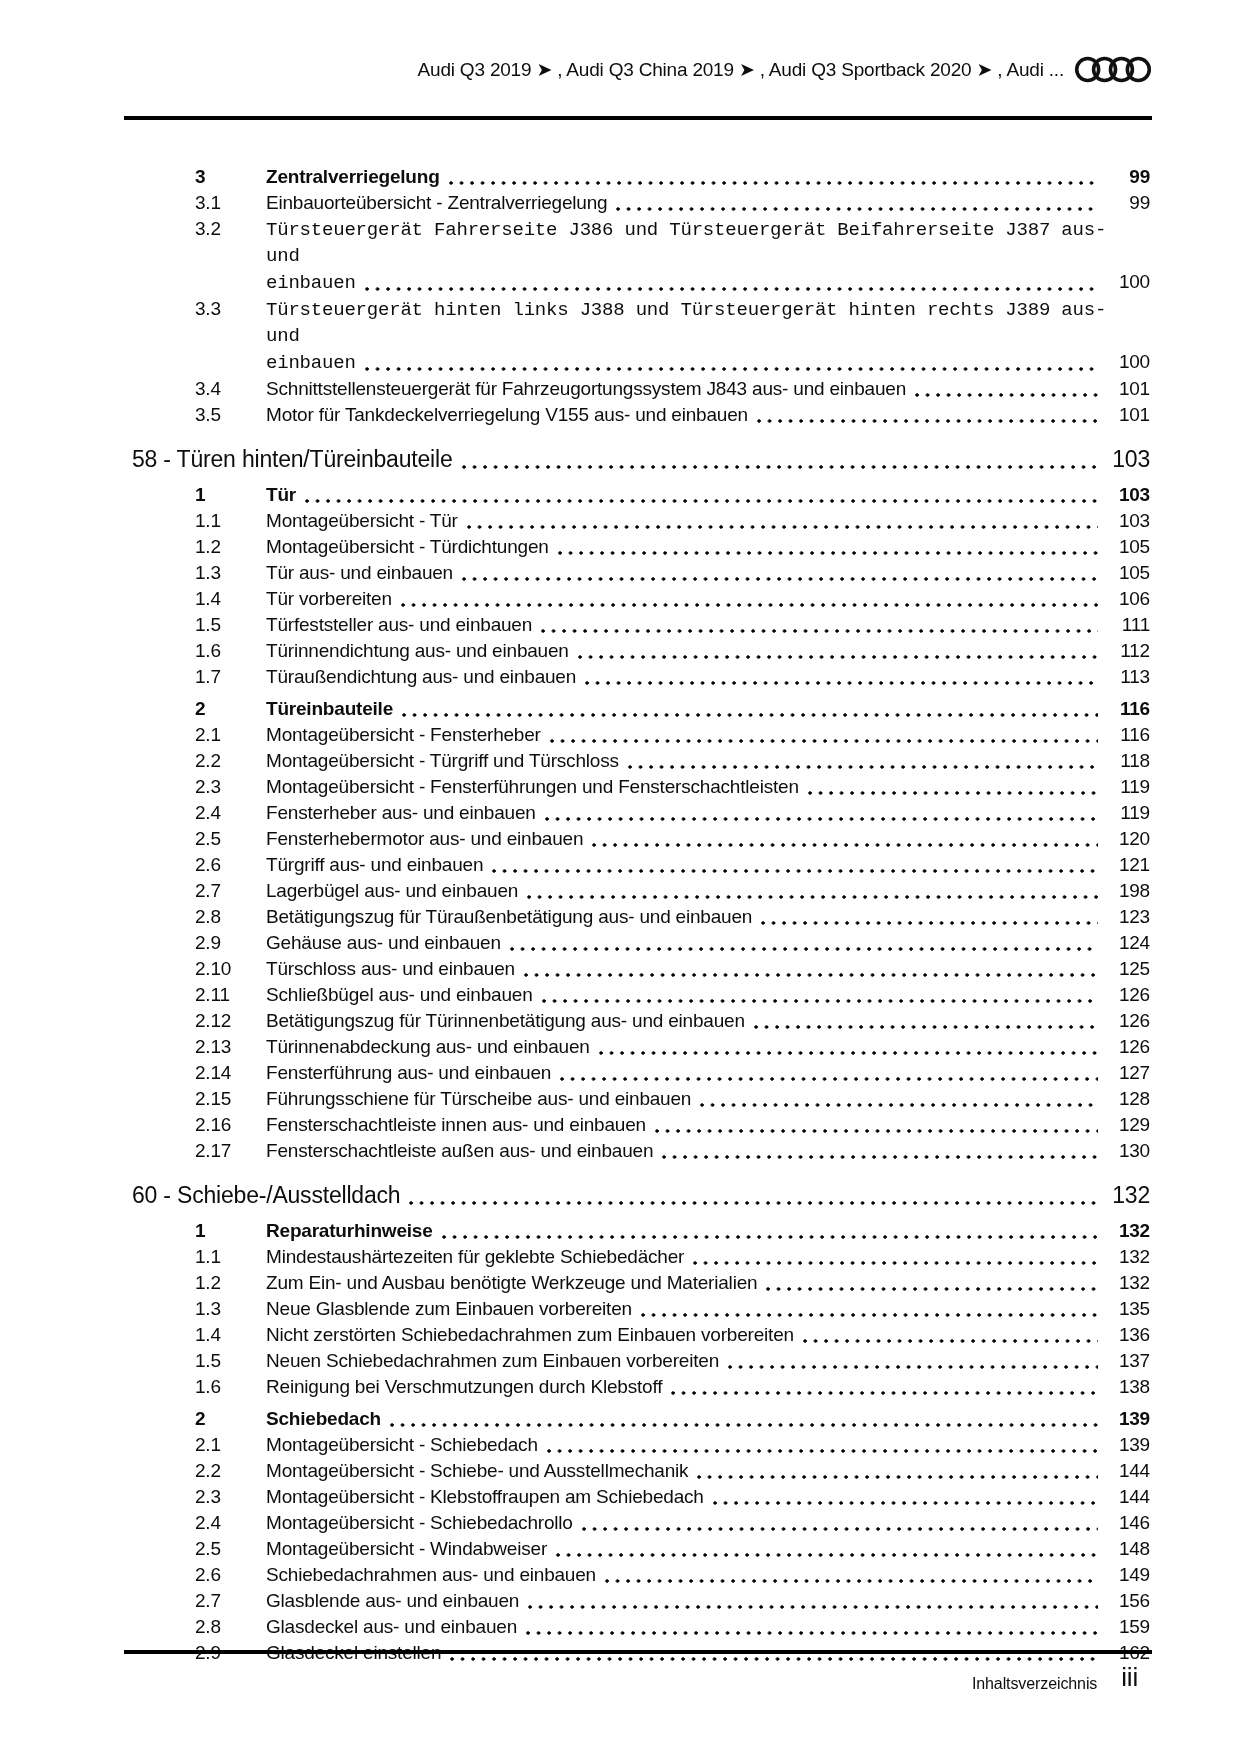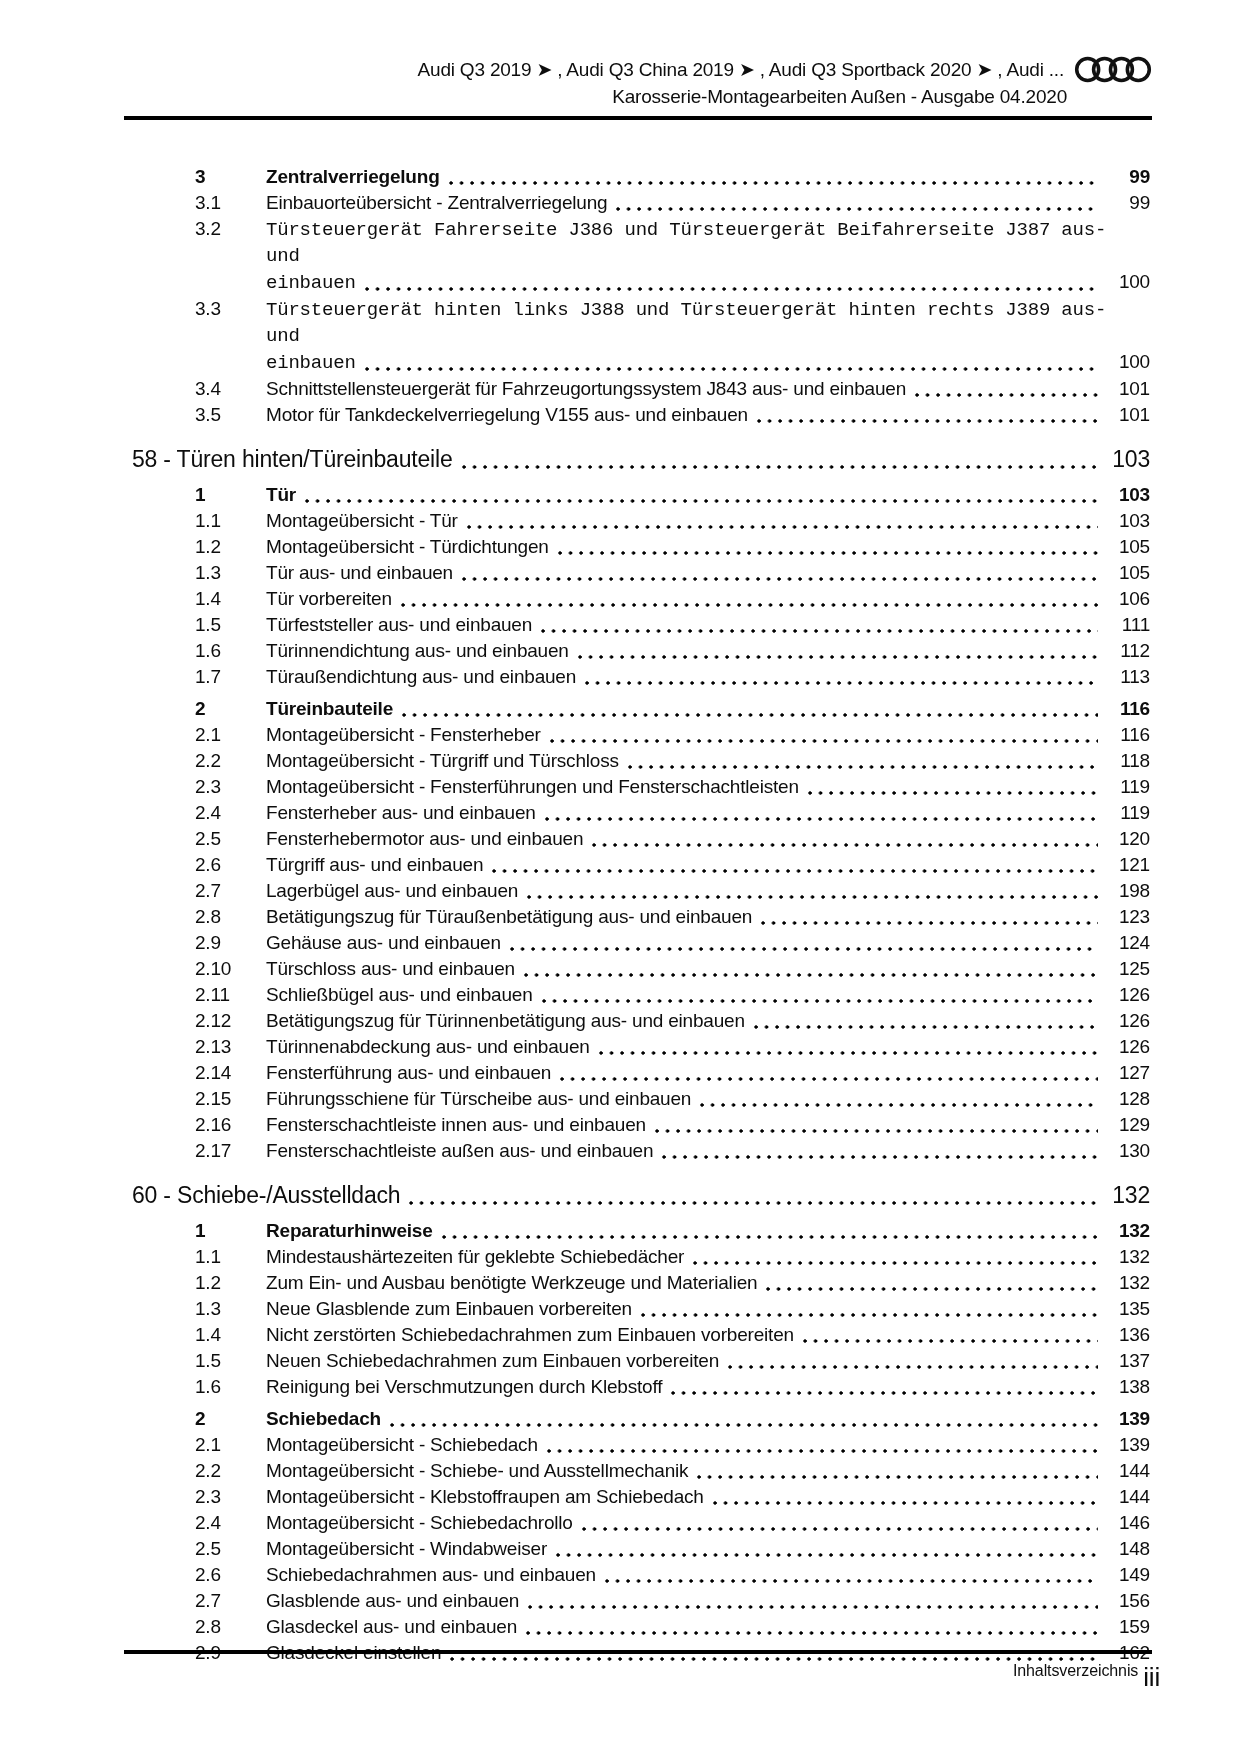--- a/index.html
+++ b/index.html
@@ -38,21 +38,21 @@
     margin:0 8px 4px 9px;
     background-image:radial-gradient(circle at 2px 3px,#000 1.45px,transparent 1.85px);
     background-size:10.5px 6px;
     background-repeat:repeat-x;
     background-position:left bottom;
   }
   .page-num { flex:0 0 auto; min-width:44px; text-align:right; }
 
   
   .footer-rule { position:absolute; top:1650px; left:124px; width:1028px; height:4px; background:#000; }
-  .footer { position:absolute; top:1662px; left:132px; width:1028px; display:flex; justify-content:flex-end; align-items:flex-start; gap:5px; }
+  .footer { position:absolute; top:1662px; left:110px; width:1028px; display:flex; justify-content:flex-end; align-items:flex-end; gap:24px; }
   .footer-label { font-size:16px; letter-spacing:-0.1px; }
   .footer-page { font-size:26px; }
   svg .ring { fill:none; stroke:#111; stroke-width:4.2; }
 </style>
 </head>
 <body>
 
 <div class="page">
 
   <div class="header">
@@ -60,21 +60,20 @@
       <span class="htext">Audi Q3 2019 ➤ , Audi Q3 China 2019 ➤ , Audi Q3 Sportback 2020 ➤ , Audi ...</span>
       <span class="logo-box">
         <svg width="78" height="27" viewBox="0 0 92 32" aria-hidden="true">
           <circle class="ring" cx="16" cy="16" r="13"></circle>
           <circle class="ring" cx="36" cy="16" r="13"></circle>
           <circle class="ring" cx="56" cy="16" r="13"></circle>
           <circle class="ring" cx="76" cy="16" r="13"></circle>
         </svg>
       </span>
     </div>
-    <div class="header-line2">Karosserie-Montagearbeiten Außen - Ausgabe 04.2020</div>
   </div>
   <div class="header-rule"></div>
 
   <div class="toc" id="toc">
       <div class="row h1">
         <span class="num">3</span>
         <span class="title">Zentralverriegelung</span>
         <span class="leader"></span>
         <span class="page-num">99</span>
       </div>

